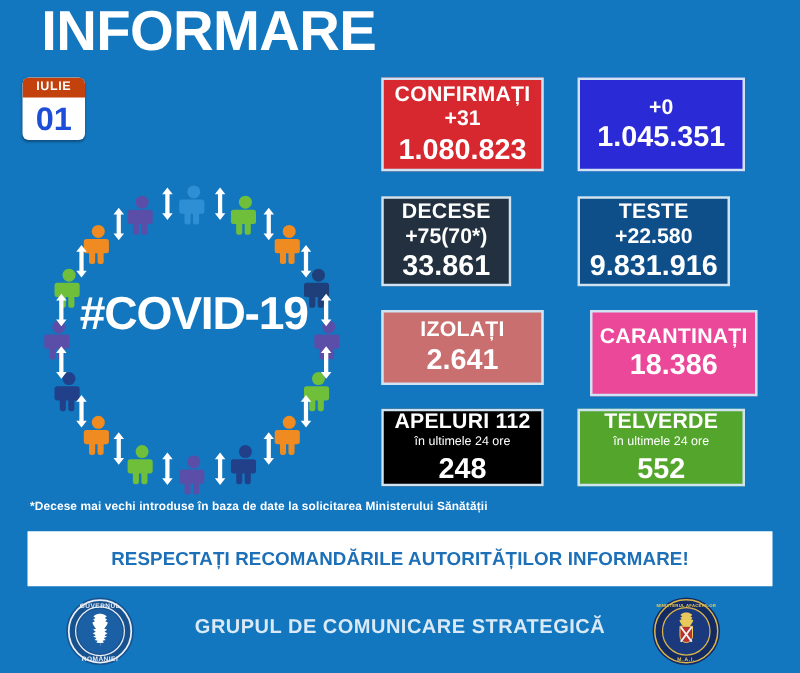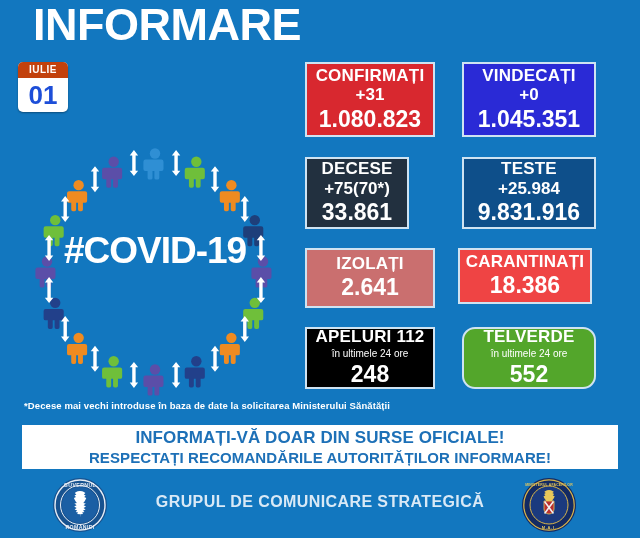--- a/index.html
+++ b/index.html
@@ -226,63 +226,61 @@
   </div>
 </div>
 
 <div class="stat-box" id="box-0" style="left: 305px; top: 62px; width: 130px; height: 75px; background: rgb(216, 40, 47); border-color: rgb(207, 227, 242);">
   <div class="stat-label">CONFIRMAȚI</div>
   <div class="stat-delta">+31</div>
   <div class="stat-value">1.080.823</div>
 </div>
 
 <div class="stat-box" id="box-1" style="left: 462px; top: 62px; width: 134px; height: 75px; background: rgb(42, 42, 214); border-color: rgb(207, 227, 242);">
-  <div class="stat-label">VINDECAȚI</div>
   <div class="stat-delta">+0</div>
   <div class="stat-value">1.045.351</div>
 </div>
 
 <div class="stat-box" id="box-2" style="left: 305px; top: 157px; width: 104px; height: 72px; background: rgb(34, 48, 63); border-color: rgb(207, 227, 242);">
   <div class="stat-label">DECESE</div>
   <div class="stat-delta">+75(70*)</div>
   <div class="stat-value">33.861</div>
 </div>
 
-<div class="stat-box" id="box-3" style="left: 462px; top: 157px; width: 134px; height: 72px; background: rgb(14, 79, 138); border-color: rgb(207, 227, 242);">
+<div class="stat-box" id="box-3" style="left: 462px; top: 157px; width: 122px; height: 72px; background: rgb(14, 79, 138); border-color: rgb(207, 227, 242);">
   <div class="stat-label">TESTE</div>
-  <div class="stat-delta">+25.984</div>
+  <div class="stat-delta">+22.580</div>
   <div class="stat-value">9.831.916</div>
 </div>
 
 <div class="stat-box" id="box-4" style="left: 305px; top: 248px; width: 130px; height: 60px; background: rgb(202, 111, 111); border-color: rgb(207, 227, 242);">
   <div class="stat-label">IZOLAȚI</div>
   <div class="stat-value">2.641</div>
 </div>
 
-<div class="stat-box" id="box-5" style="left: 458px; top: 248px; width: 134px; height: 56px; background: #ef4444; border-color: rgb(207, 227, 242);">
+<div class="stat-box" id="box-5" style="left: 472px; top: 248px; width: 134px; height: 69px; background: #ec4899; border-color: rgb(207, 227, 242);">
   <div class="stat-label">CARANTINAȚI</div>
   <div class="stat-value">18.386</div>
 </div>
 
 <div class="stat-box" id="box-6" style="left: 305px; top: 327px; width: 130px; height: 62px; background: #000000; border-color: rgb(207, 227, 242);">
   <div class="stat-label">APELURI 112</div>
   <div class="stat-sub">în ultimele 24 ore</div>
   <div class="stat-value">248</div>
 </div>
 
-<div class="stat-box" id="box-7" style="left: 462px; top: 327px; width: 134px; height: 62px; background: rgb(83, 166, 43); border-color: rgb(207, 227, 242); border-radius: 13px;">
+<div class="stat-box" id="box-7" style="left: 462px; top: 327px; width: 134px; height: 62px; background: rgb(83, 166, 43); border-color: rgb(207, 227, 242);">
   <div class="stat-label">TELVERDE</div>
   <div class="stat-sub">în ultimele 24 ore</div>
   <div class="stat-value">552</div>
 </div>
 
 <div id="footnote">*Decese mai vechi introduse în baza de date la solicitarea Ministerului Sănătății</div>
 
 <div id="banner">
-  <div id="banner-line1" style="color: rgb(29, 112, 183);">INFORMAȚI-VĂ DOAR DIN SURSE OFICIALE!</div>
   <div id="banner-line2" style="color: rgb(29, 112, 183);">RESPECTAȚI RECOMANDĂRILE AUTORITĂȚILOR INFORMARE!</div>
 </div>
 
 <div id="footer">
 
   <div class="emblem" id="emblem-gov">
     <svg viewBox="0 0 56 56" xmlns="http://www.w3.org/2000/svg" aria-hidden="true">
       <circle cx="28" cy="28" r="27" fill="#17528f"></circle>
       <circle cx="28" cy="28" r="25" fill="none" stroke="#e8eef6" stroke-width="1.4"></circle>
       <circle cx="28" cy="28" r="19.5" fill="none" stroke="#e8eef6" stroke-width="1"></circle>

